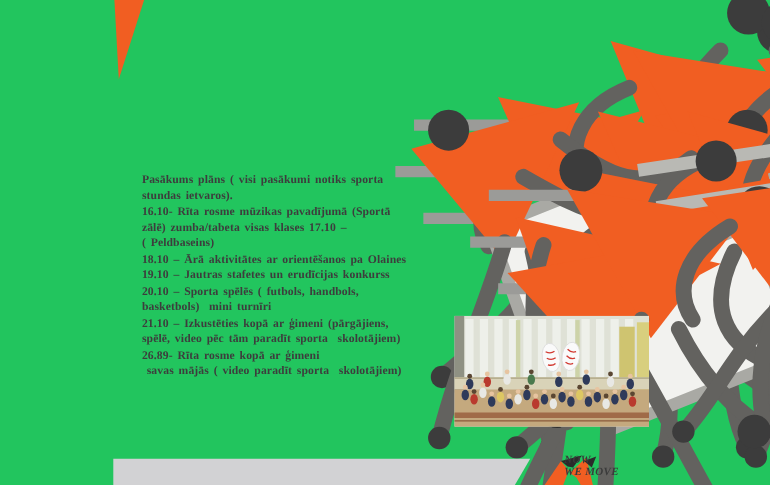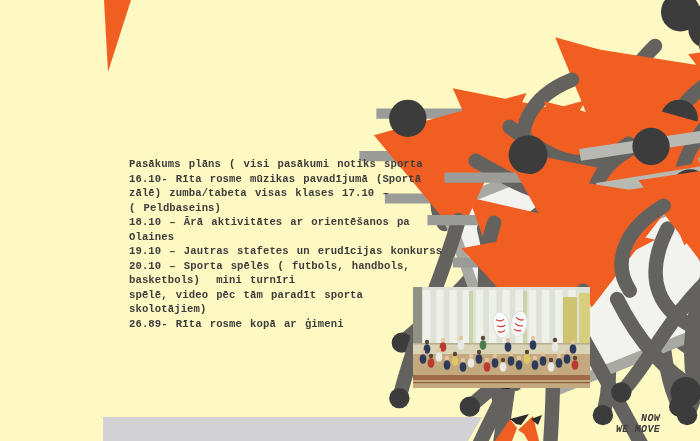--- a/index.html
+++ b/index.html
@@ -1,30 +1,30 @@
 <!DOCTYPE html>
 <html style="--orange: #F15E22; --graybar: #D2D2D4; --textcol: #3D3D3D;"><head>
 <meta charset="utf-8">
 <style>
   html,body{margin:0;padding:0;background:#fff;}
-  #page{position:relative;width:700px;height:441px;background:#fef9c3;overflow:hidden;
-        font-family:Liberation Mono, monospace;}
+  #page{position:relative;width:700px;height:441px;background:#22c55e;overflow:hidden;
+        font-family:Liberation Serif, serif;}
   #decor{position:absolute;left:0;top:0;}
   .limb{stroke:#63625f;stroke-width:1.7;fill:none;stroke-linecap:round;}
   .hd{fill:#3c3c3c;}
   .jt{fill:#3c3c3c;}
   .torso{fill:var(--orange,#F15E22);}
   #schedule{position:absolute;left:129px;top:157px;width:316px;
             font-weight:bold;font-size:10.6px;line-height:14.5px;
             color:var(--textcol,#3d3d3d);letter-spacing:0.1px;word-spacing:1.6px;}
   #schedule .line{white-space:pre-wrap;}
   #photo{position:absolute;left:413px;top:287px;width:177px;height:101px;}
-  #logo-text{position:absolute;left:540px;top:413px;width:120px;
+  #logo-text{position:absolute;left:513px;top:413px;width:120px;
              font-weight:bold;font-style:italic;color:#3b3b3b;
-             font-size:10px;line-height:11px;letter-spacing:0.3px;text-align:right;}
+             font-size:10px;line-height:11px;letter-spacing:0.3px;}
 </style>
 </head>
 <body>
 
 <div id="page">
 
   <svg id="decor" width="700" height="441" viewBox="0 0 700 441">
     <defs>
       <symbol id="sym-run" viewBox="0 0 48 52">
         <path d="M4,16 h11 M2,21 h11 M5,26 h9" style="stroke:#9b9b98;stroke-width:1.2;fill:none"></path>
@@ -165,29 +165,32 @@
     <g>
       <polygon points="495,441 510,419 517,428 512,441" style="fill:var(--orange,#F15E22)"></polygon>
       <polygon points="510,419 529,414 521,425 516,424" fill="#2b2b2b"></polygon>
       <polygon points="518,430 533,416 539,441 528,441 524,434" style="fill:var(--orange,#F15E22)"></polygon>
       <polygon points="531,419 542,415 538,425" fill="#2b2b2b"></polygon>
     </g>
   </svg>
 
   <div id="schedule">
     <div class="line">Pasākums plāns ( visi pasākumi notiks sporta</div>
+    <div class="line">stundas ietvaros).</div>
     <div class="line">16.10- Rīta rosme mūzikas pavadījumā (Sportā</div>
     <div class="line">zālē) zumba/tabeta visas klases 17.10 –</div>
     <div class="line">( Peldbaseins)</div>
     <div class="line">18.10 – Ārā aktivitātes ar orientēšanos pa Olaines</div>
     <div class="line">19.10 – Jautras stafetes un erudīcijas konkurss</div>
     <div class="line">20.10 – Sporta spēlēs ( futbols, handbols,</div>
     <div class="line">basketbols)  mini turnīri</div>
+    <div class="line">21.10 – Izkustēties kopā ar ģimeni (pārgājiens,</div>
     <div class="line">spēlē, video pēc tām paradīt sporta  skolotājiem)</div>
     <div class="line">26.89- Rīta rosme kopā ar ģimeni</div>
+    <div class="line"> savas mājās ( video paradīt sporta  skolotājiem)</div>
   </div>
 
   <svg id="photo" viewBox="0 0 177 101">
     <rect x="0" y="0" width="177" height="101" fill="#dfe1d6"></rect>
     <g id="windows">
         <rect x="10" y="3" width="7.5" height="54" fill="#eef0ea"></rect>
         <rect x="23.2" y="3" width="7.5" height="54" fill="#eef0ea"></rect>
         <rect x="36.4" y="3" width="7.5" height="54" fill="#eef0ea"></rect>
         <rect x="49.599999999999994" y="3" width="7.5" height="54" fill="#eef0ea"></rect>
         <rect x="62.8" y="3" width="7.5" height="54" fill="#eef0ea"></rect>

